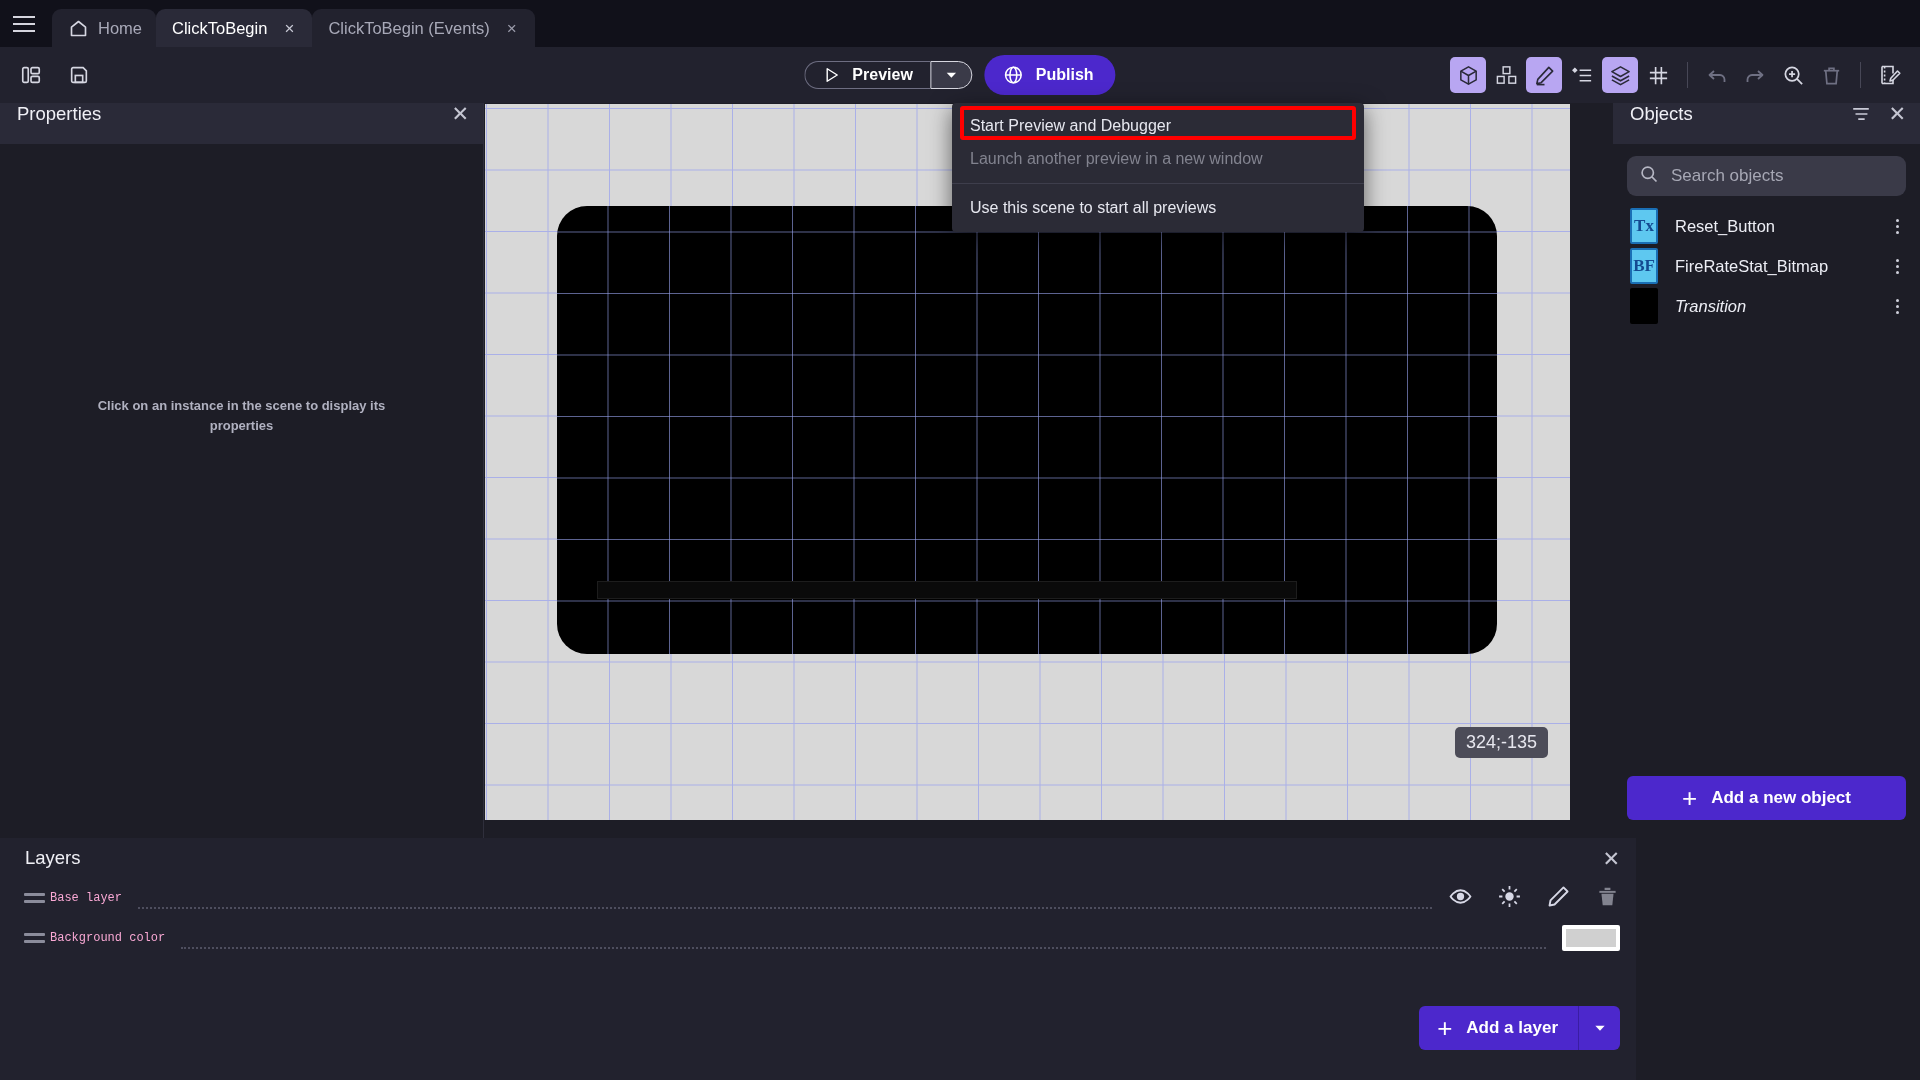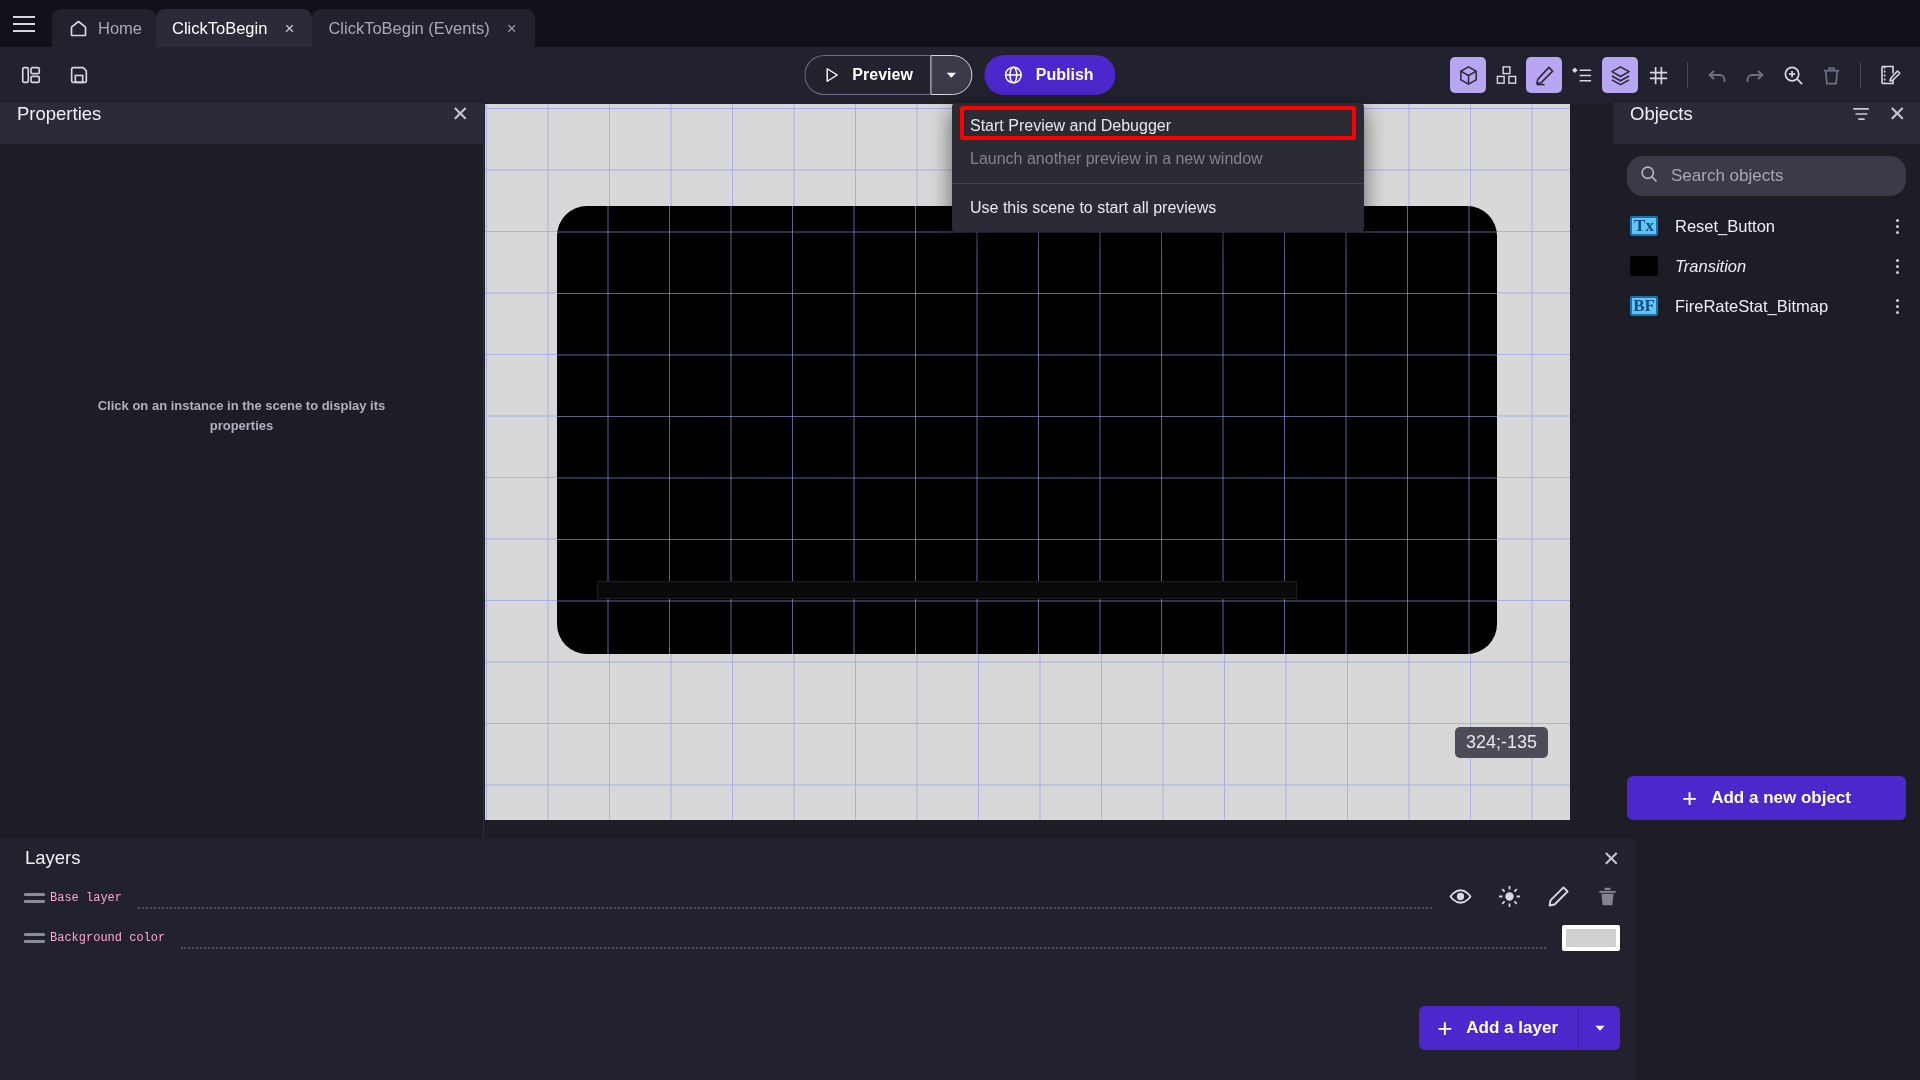--- a/index.html
+++ b/index.html
@@ -43,21 +43,21 @@
   }
   .tb-left { display: flex; align-items: center; gap: 14px; padding-left: 14px; }
   .tb-icobtn {
     width: 34px; height: 34px; display: flex; align-items: center;
     justify-content: center; cursor: pointer; border-radius: 5px;
   }
   .tb-center {
     position: absolute; left: 50%; transform: translateX(-50%);
     display: flex; align-items: center; gap: 12px;
   }
-  .preview-group { display: flex; align-items: stretch; height: 40px; }
+  .preview-group { display: flex; align-items: stretch; height: 28px; }
   .preview-btn {
     display: flex; align-items: center; gap: 11px;
     padding: 0 18px 0 16px; background: #22222e;
     border: 1px solid #6e6e82; border-right: none;
     border-radius: 20px 0 0 20px; color: #fff;
     font-size: 16px; font-weight: bold; cursor: pointer;
   }
   .preview-arrow {
     width: 42px; background: #3a3a48; border: 1px solid #d7d7e0;
     border-radius: 0 20px 20px 0; display: flex;
@@ -165,36 +165,36 @@
   
   .objects {
     position: absolute; left: 1571px; top: 103px;
     width: 349px; height: 735px; background: #1d1d26;
     display: flex; flex-direction: column; padding-left: 42px;
   }
   .obj-head { background: #2a2a38; }
   .obj-head .tool-ico { margin-right: 16px; cursor: pointer; }
   .obj-search-wrap { padding: 12px 14px 8px 14px; }
   .obj-search {
-    height: 40px; background: #3a3a48; border-radius: 16px;
+    height: 40px; background: #3a3a48; border-radius: 9px;
     display: flex; align-items: center; padding: 0 12px; gap: 12px;
     cursor: text;
   }
   .obj-search input {
     flex: 1; background: transparent; border: none; outline: none;
     color: #e9e9f1; font-size: 17px; font-family: "Liberation Sans", sans-serif;
   }
   .obj-search input::placeholder { color: #a6a7b4; }
   .obj-list { flex: 1; padding-top: 2px; }
   .obj-row {
     height: 40px; display: flex; align-items: center;
     padding: 0 12px 0 17px; gap: 17px; cursor: pointer;
   }
   .obj-thumb {
-    width: 28px; height: 20px; flex: 0 0 28px; border-radius: 2px;
+    width: 28px; height: 36px; flex: 0 0 28px; border-radius: 2px;
     display: flex; align-items: center; justify-content: center;
     font-family: "Liberation Serif", serif; font-weight: bold;
     font-size: 17px; overflow: hidden;
   }
   .obj-thumb.tx { background: #5ec8f0; border: 2px solid #1a6fb5; color: #144a91; }
   .obj-thumb.bf { background: #5ec8f0; border: 2px solid #1a6fb5; color: #144a91; }
   .obj-thumb.black { background: #000; }
   .obj-name { flex: 1; font-size: 16.5px; color: #edeef5; }
   .obj-name.italic { font-style: italic; }
   .obj-dots {
@@ -470,32 +470,32 @@
         <span class="obj-thumb tx">Tx</span>
         <span class="obj-name">Reset_Button</span>
         <span class="obj-dots">
           <i></i>
             <i></i>
             <i></i>
         </span>
       </div>
 
       <div class="obj-row">
+        <span class="obj-thumb bf">BF</span>
+        <span class="obj-name">FireRateStat_Bitmap</span>
+        <span class="obj-dots">
+          <i></i>
+            <i></i>
+            <i></i>
+        </span>
+      </div>
+
+      <div class="obj-row">
         <span class="obj-thumb black"></span>
         <span class="obj-name italic">Transition</span>
-        <span class="obj-dots">
-          <i></i>
-            <i></i>
-            <i></i>
-        </span>
-      </div>
-
-      <div class="obj-row">
-        <span class="obj-thumb bf">BF</span>
-        <span class="obj-name">FireRateStat_Bitmap</span>
         <span class="obj-dots">
           <i></i>
             <i></i>
             <i></i>
         </span>
       </div>
     </div>
 
     <div class="add-object-btn">
       <span class="plus-ico">+</span>

